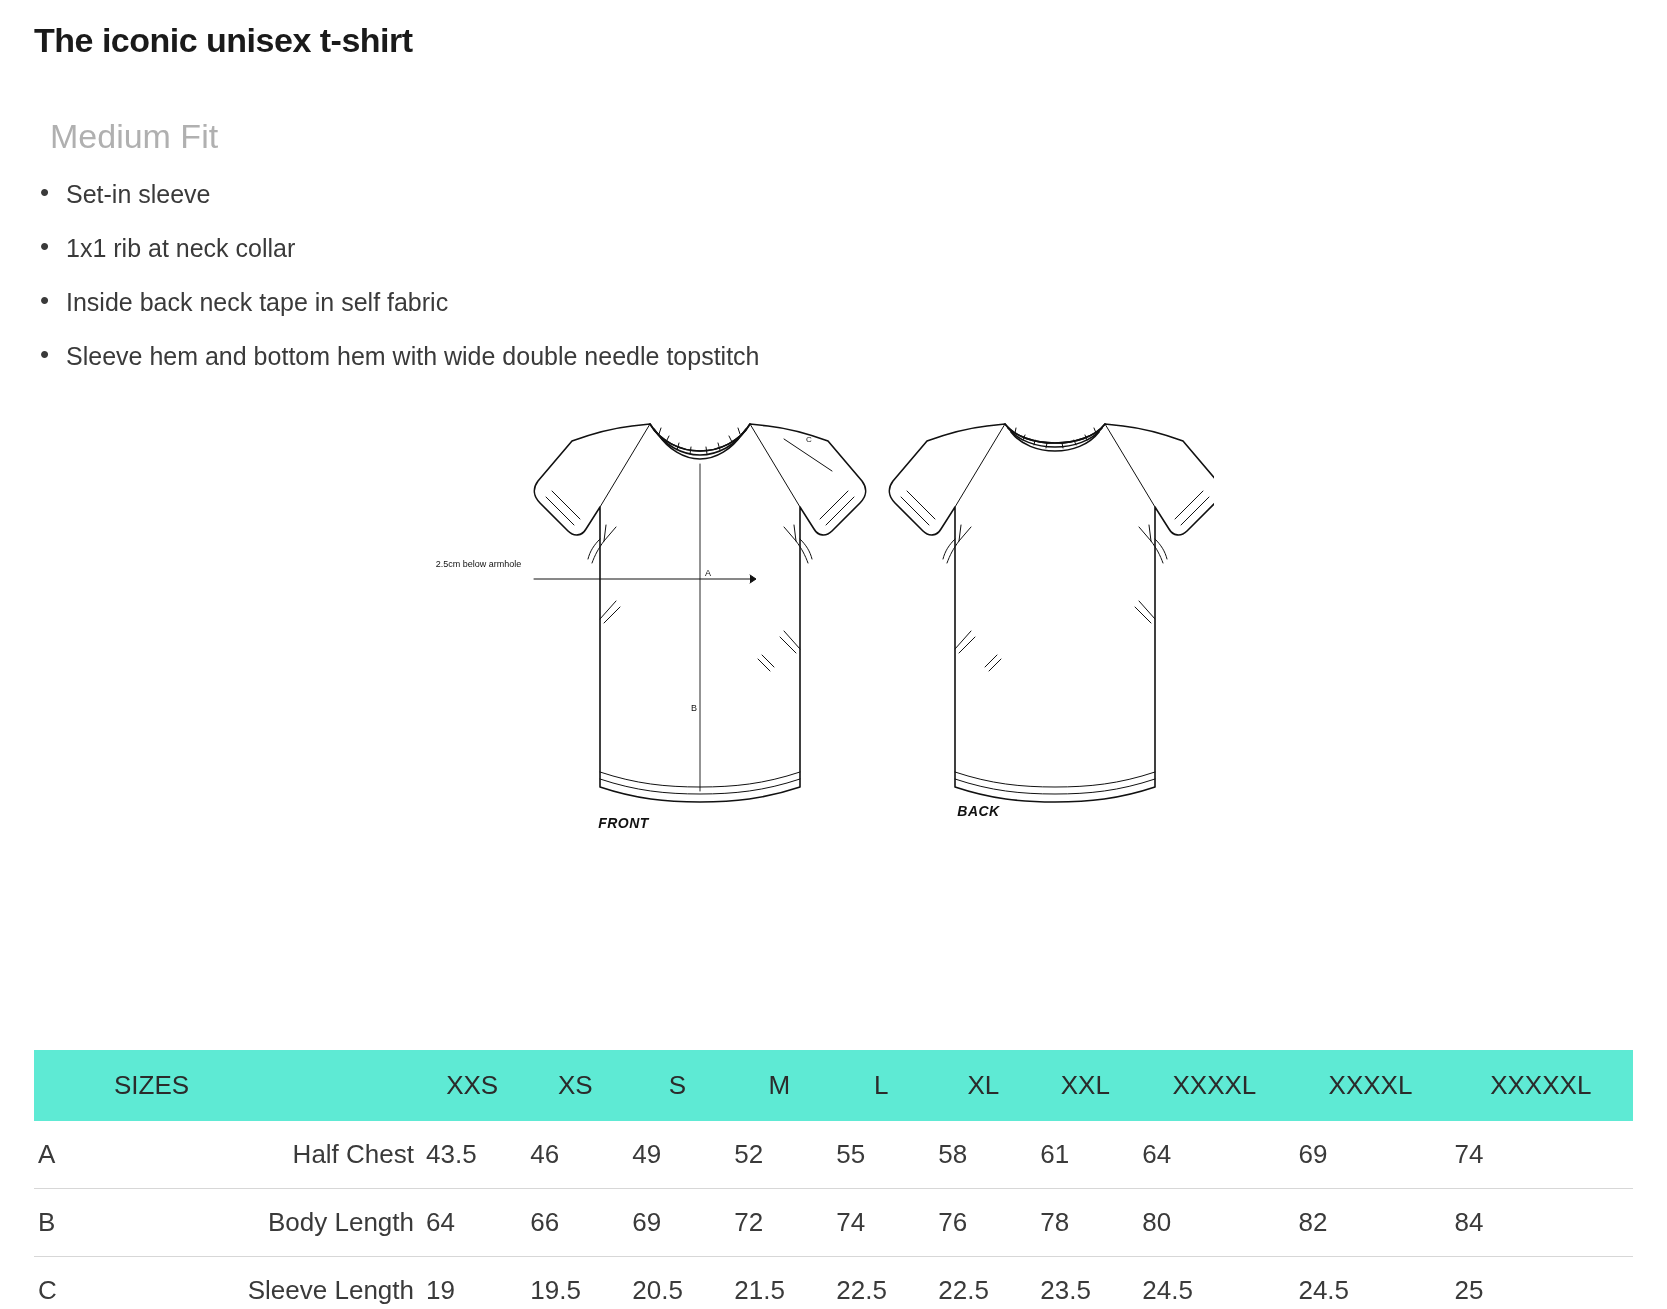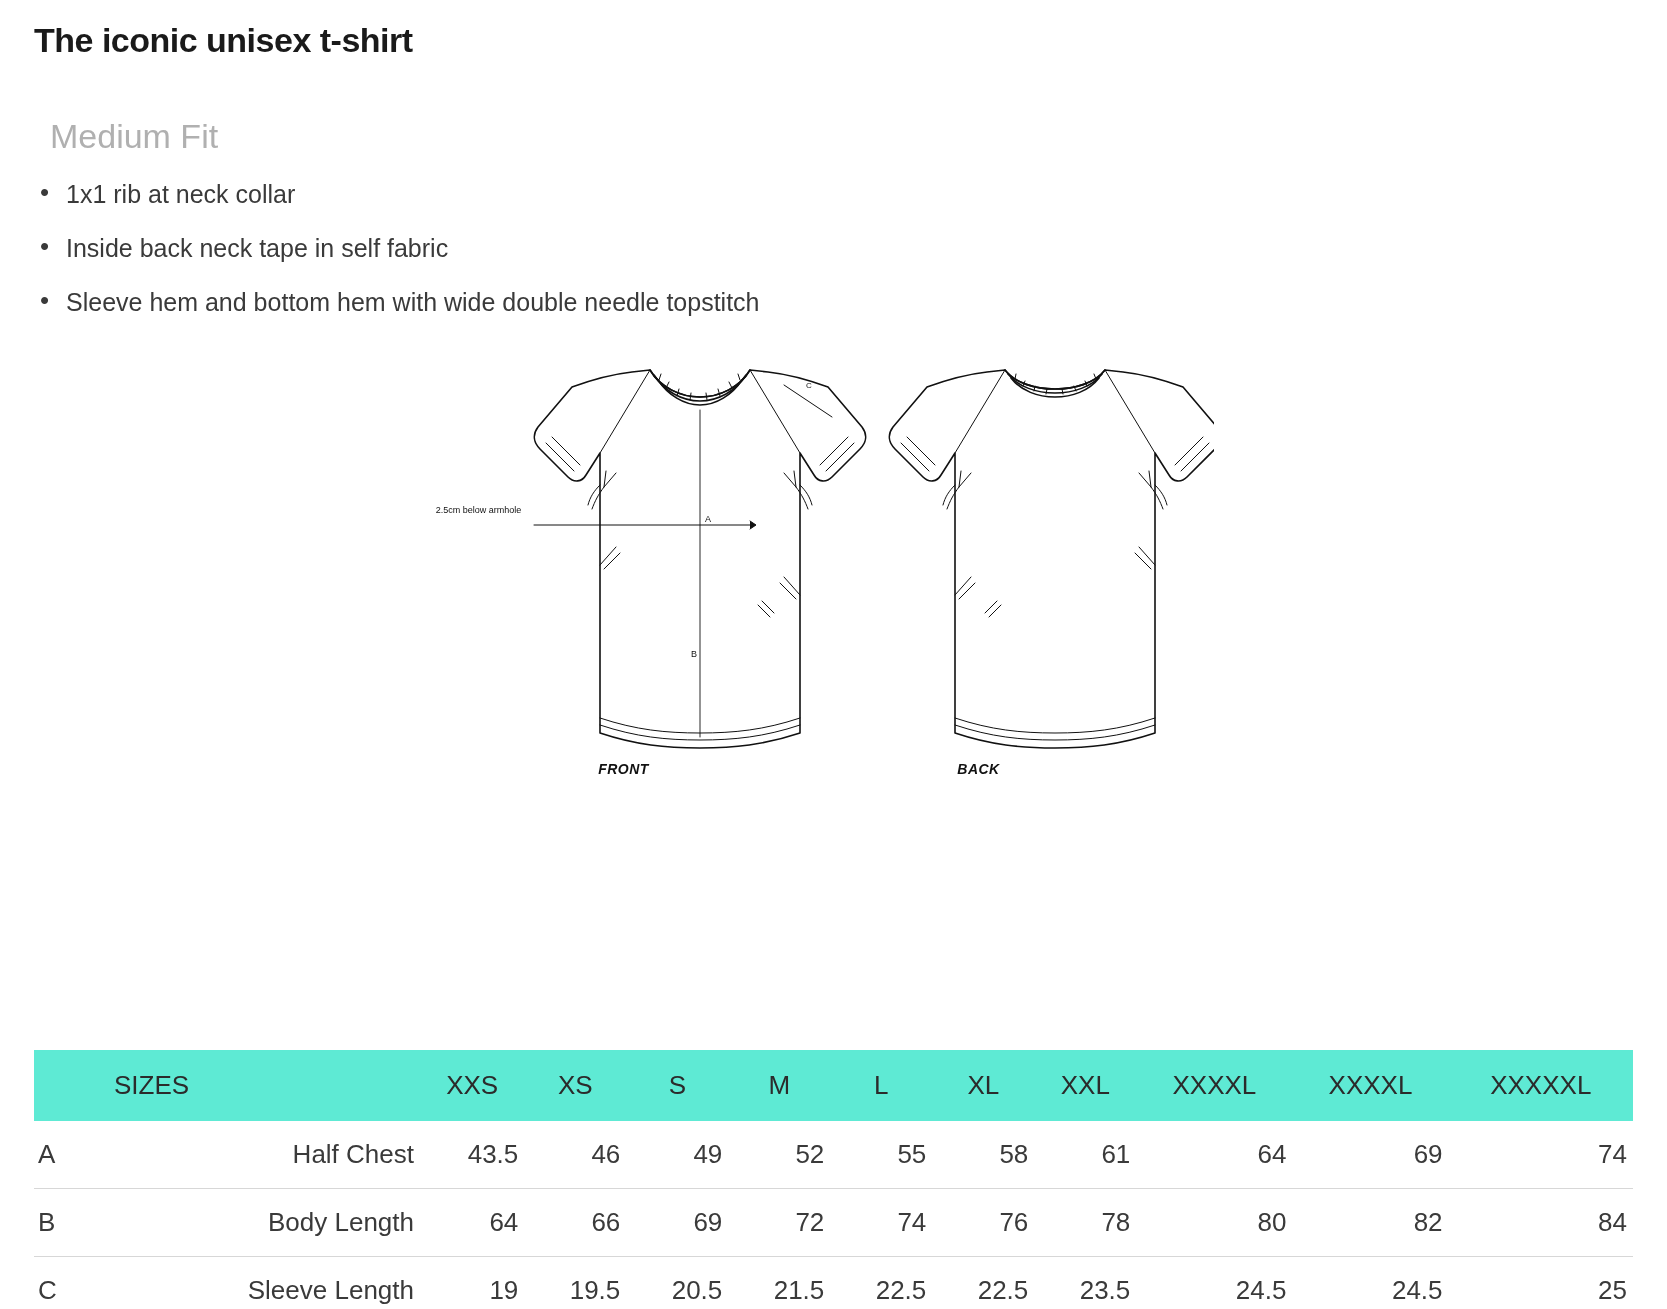--- a/index.html
+++ b/index.html
@@ -78,21 +78,21 @@
     position: absolute;
     font-size: 14px;
     letter-spacing: 0.5px;
     color: #111;
     font-weight: bold;
     text-align: center;
     width: 120px;
     font-style: italic;
   }
   .view-label.front { left: 110px; top: 396px; }
-  .view-label.back  { left: 465px; top: 396px; }
+  .view-label.back  { left: 465px; top: 384px; }
 
   .callout {
     position: absolute;
     font-size: 9px;
     line-height: 1.15;
     color: #111;
     text-align: center;
     width: 90px;
   }
   .callout.below-armhole { left: -20px; top: 140px; }
@@ -122,21 +122,21 @@
     width: 46px;
     text-align: left;
   }
   table.sizes thead th.label-col {
     text-align: left;
     padding-left: 22px;
     width: 300px;
   }
   table.sizes tbody td {
     padding: 18px 6px;
-    text-align: right;
+    text-align: left;
     border-bottom: 1px solid #d7d7d7;
     font-size: 26px;
     color: #3a3a3a;
   }
   table.sizes tbody td.code-col {
     text-align: left;
     width: 46px;
     padding-left: 4px;
   }
   table.sizes tbody td.label-col {
@@ -150,20 +150,21 @@
 </head>
 <body>
 
 <div class="page">
 
   <h1 class="title">The iconic unisex t-shirt</h1>
 
   <h2 class="subtitle">Medium Fit</h2>
 
   <ul class="features">
+    <li>Set-in sleeve</li>
     <li>1x1 rib at neck collar</li>
     <li>Inside back neck tape in self fabric</li>
     <li>Sleeve hem and bottom hem with wide double needle topstitch</li>
   </ul>
 
   <div class="drawing-area">
     <div class="drawing-wrap">
 
       <svg width="760" height="430" viewBox="0 0 760 430">
         <g fill="none" stroke="#111111" stroke-width="1.6" stroke-linejoin="round" stroke-linecap="round">

